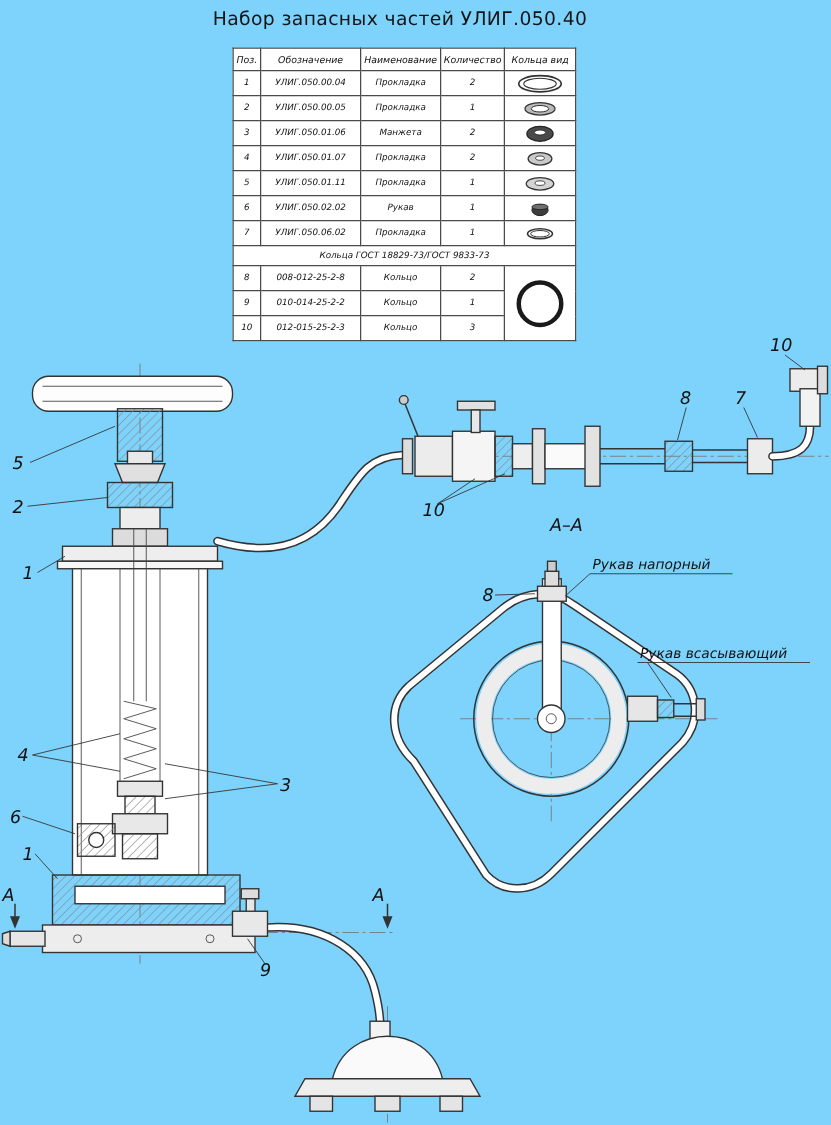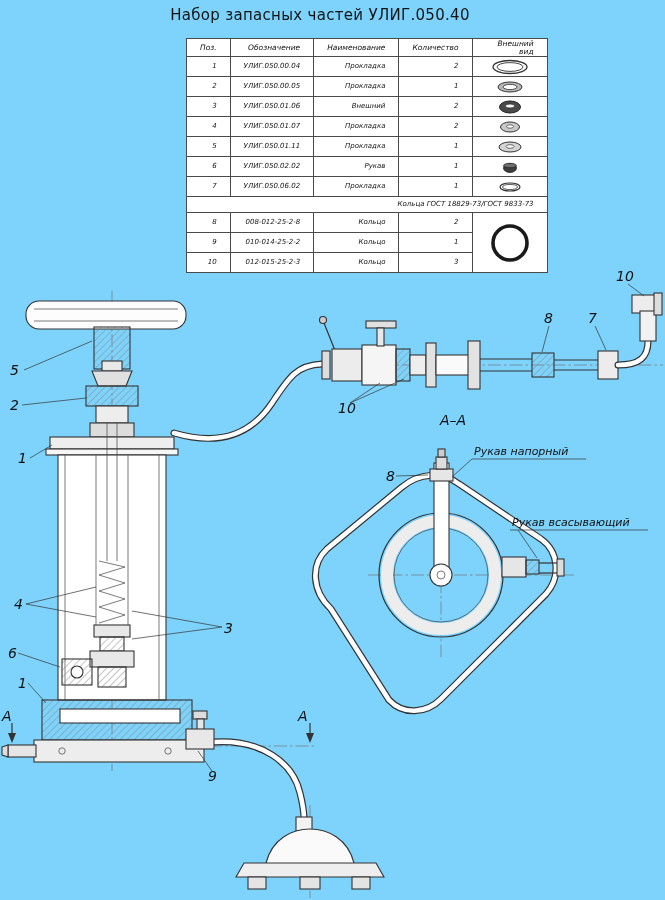--- a/index.html
+++ b/index.html
@@ -12,22 +12,22 @@
     text-align:center; font-size:15px; font-weight:normal; color:#141414;
     letter-spacing:0.3px;
   }
 
   .parts-table {
     position:absolute; top:38px; left:186px;
     border-collapse:collapse; font-style:italic; color:#111;
     background:#fff;
   }
   .parts-table th, .parts-table td {
-    border:1px solid #4a4a4a; text-align:right; vertical-align:middle;
-    font-weight:normal; padding:0 13px; line-height:1.05;
+    border:1px solid #4a4a4a; text-align:center; vertical-align:middle;
+    font-weight:normal; padding:0 2px; line-height:1.05;
   }
   .parts-table th { font-size:7.5px; height:18px; }
   .parts-table td { font-size:7px; height:20px; }
   .c-pos { width:22px; } .c-des { width:80px; } .c-nam { width:64px; }
   .c-qty { width:48px; } .c-app { width:57px; }
   .group-row td { font-size:7px; height:16px;font-style:italic; }
   .app-icon { display:block; margin:0 auto; }
 
   .drawing {
     position:absolute; top:265px; left:0; width:665px; height:635px;
@@ -57,21 +57,21 @@
         <col class="c-nam">
         <col class="c-qty">
         <col class="c-app">
     </colgroup>
     <tbody>
         <tr>
       <th>Поз.</th>
       <th>Обозначение</th>
       <th>Наименование</th>
       <th>Количество</th>
-      <th>Внешний вид</th>
+      <th>Кольца вид</th>
     </tr>
 
     <tr>
       <td>1</td>
       <td>УЛИГ.050.00.04</td>
       <td>Прокладка</td>
       <td>2</td>
       <td>
         <svg class="app-icon" width="48" height="18" viewBox="0 0 48 18">
           <ellipse cx="24" cy="9" rx="17" ry="6.5" fill="none" stroke="#333" stroke-width="1.3"></ellipse>
@@ -89,21 +89,21 @@
         <svg class="app-icon" width="48" height="18" viewBox="0 0 48 18">
           <ellipse cx="24" cy="9" rx="12" ry="5" fill="#b9b9b9" stroke="#333" stroke-width="1"></ellipse>
           <ellipse cx="24" cy="9" rx="7" ry="2.6" fill="#fff" stroke="#333" stroke-width="0.8"></ellipse>
         </svg>
       </td>
     </tr>
 
     <tr>
       <td>3</td>
       <td>УЛИГ.050.01.06</td>
-      <td>Внешний</td>
+      <td>Манжета</td>
       <td>2</td>
       <td>
         <svg class="app-icon" width="48" height="18" viewBox="0 0 48 18">
           <ellipse cx="24" cy="9" rx="10.5" ry="6" fill="#4a4a4a" stroke="#222" stroke-width="1"></ellipse>
           <ellipse cx="24" cy="8" rx="4.5" ry="2" fill="#fff" stroke="#222" stroke-width="0.7"></ellipse>
         </svg>
       </td>
     </tr>
 
     <tr>

